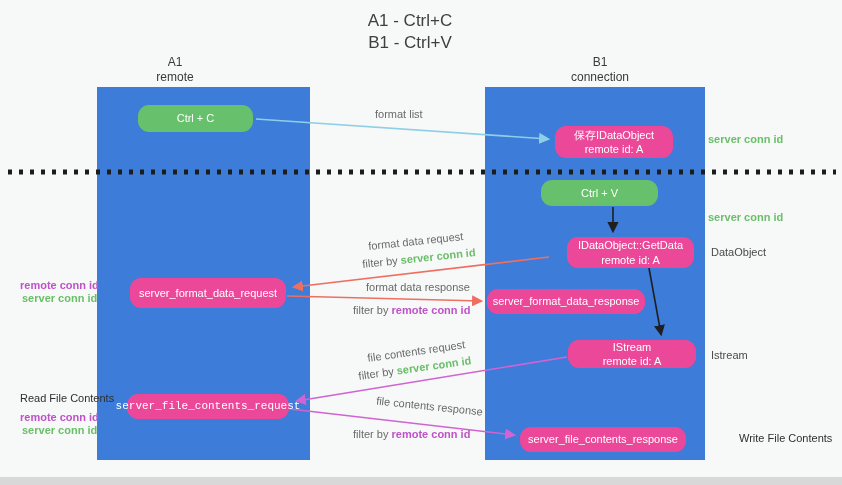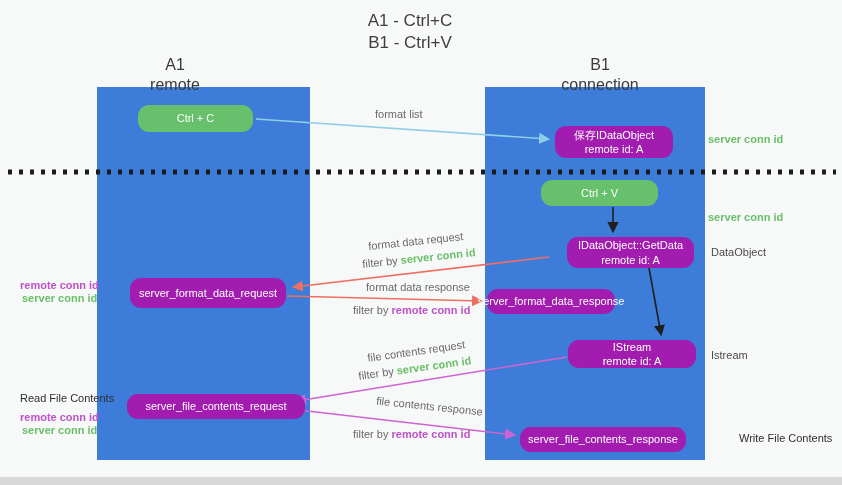--- a/index.html
+++ b/index.html
@@ -27,41 +27,41 @@
     left: 300px; top: 10px; width: 220px;
     text-align: center;
     font-size: 17px;
     color: #3f3f3f;
     line-height: 1.3;
     z-index: 3;
   }
   .hdr {
     position: absolute;
     text-align: center;
-    font-size: 16px;
+    font-size: 12px;
     color: #3a3a3a;
     line-height: 1.25;
     z-index: 3;
   }
   .box {
     position: absolute;
     display: flex;
     flex-direction: column;
     align-items: center;
     justify-content: center;
     text-align: center;
     color: #ffffff;
     font-size: 11px;
     line-height: 1.3;
     z-index: 3;
     white-space: nowrap;
     border-radius: 11px;
   }
   .green  { background: #67c06c; }
-  .orange { background: #a21caf; }
+  .orange { background: #ec4899; }
   .lbl {
     position: absolute;
     font-size: 11px;
     color: #6a6a6a;
     white-space: nowrap;
     z-index: 3;
   }
   .side {
     position: absolute;
     font-size: 11px;
@@ -146,30 +146,30 @@
 
   <div class="box orange" style="left:567px; top:237px; width:127px; height:31px;">
     <span>IDataObject::GetData</span>
     <span>remote id: A</span>
   </div>
 
   <div class="box orange" style="left:130px; top:278px; width:156px; height:30px;">
     <span>server_format_data_request</span>
   </div>
 
-  <div class="box orange" style="left:487px; top:289px; width:128px; height:25px;">
+  <div class="box orange" style="left:487px; top:289px; width:158px; height:25px;">
     <span>server_format_data_response</span>
   </div>
 
   <div class="box orange" style="left:568px; top:340px; width:128px; height:28px;">
     <span>IStream</span>
     <span>remote id: A</span>
   </div>
 
-  <div class="box orange" style="left:127px; top:394px; width:178px; height:25px;">
+  <div class="box orange" style="left:127px; top:394px; width:162px; height:25px;font-family:Liberation Mono, monospace;">
     <span>server_file_contents_request</span>
   </div>
 
   <div class="box orange" style="left:520px; top:427px; width:166px; height:25px;">
     <span>server_file_contents_response</span>
   </div>
 
   <div class="lbl" style="left:375px; top:108px;">format list</div>
 
   <div class="lbl r-neg6" style="left:368px; top:235px;">format data request</div>

